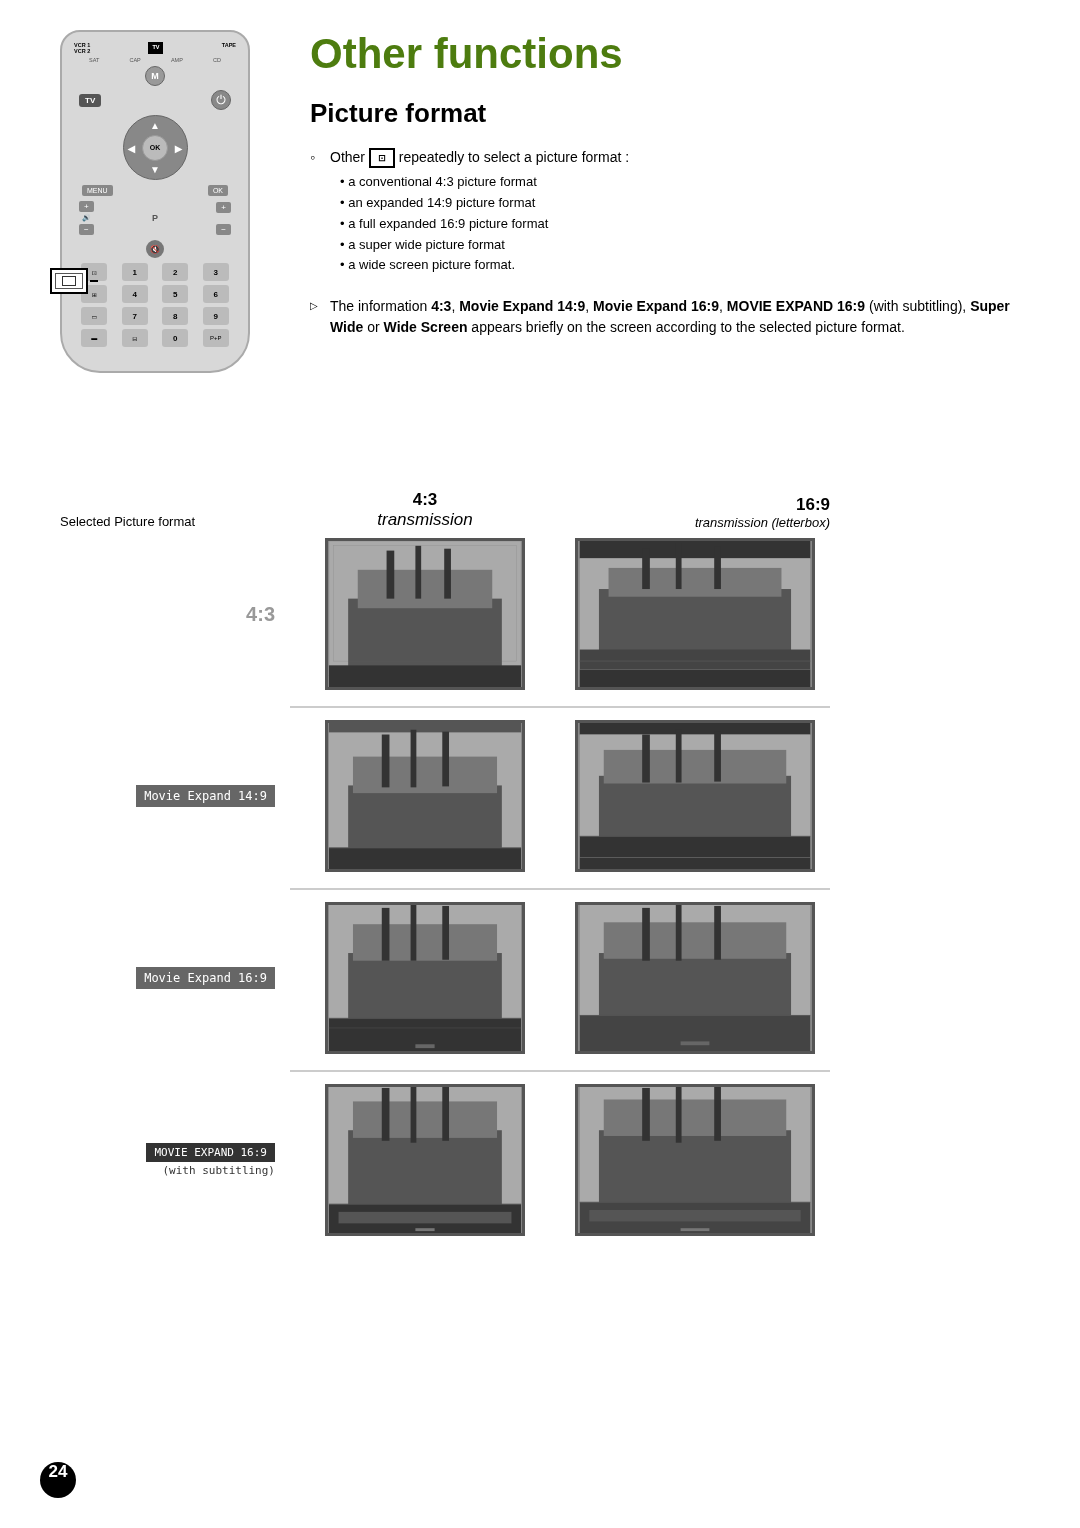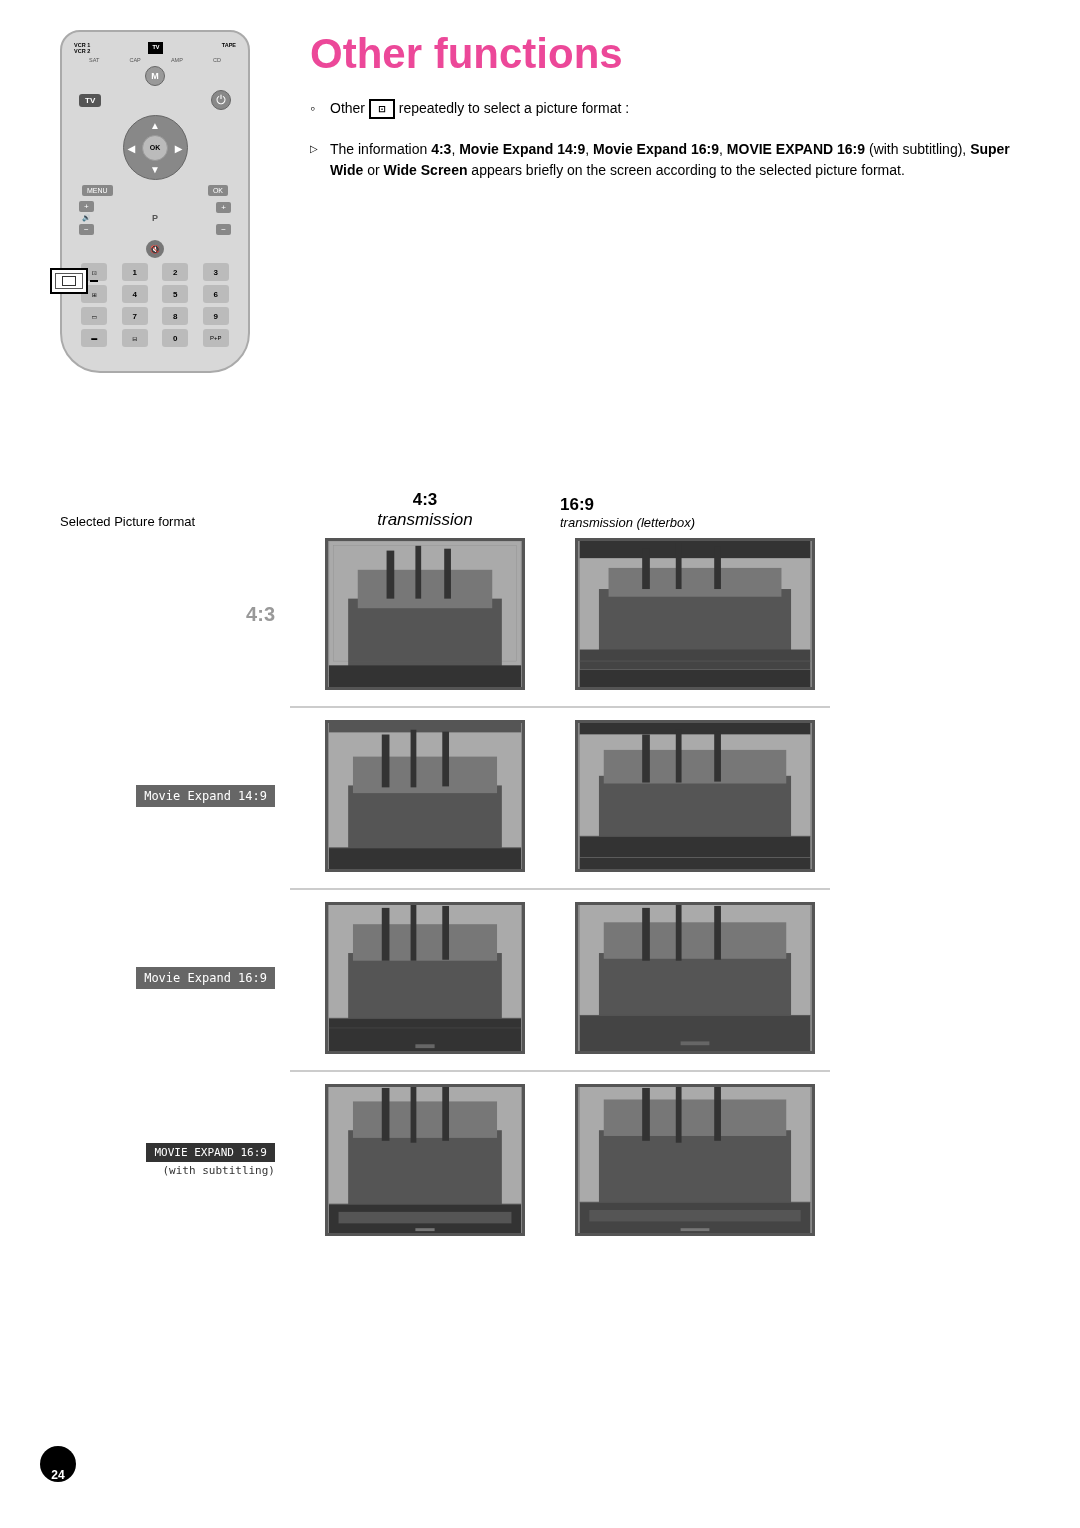--- a/index.html
+++ b/index.html
@@ -15,31 +15,31 @@
     .page {
       width: 1080px;
       height: 1528px;
       background: #fff;
       position: relative;
     }
 
     
     .page-number {
       position: absolute;
-      bottom: 46px;
+      bottom: 30px;
       left: 40px;
       width: 36px;
       height: 36px;
       background: #000;
       color: #fff;
       border-radius: 50%;
       display: flex;
-      align-items: flex-end;
+      align-items: flex-start;
       justify-content: center;
-      font-size: 12px;
+      font-size: 17px;
       font-weight: bold;
     }
 
     
     .remote-container {
       position: absolute;
       left: 60px;
       top: 30px;
       width: 220px;
     }
@@ -57,21 +57,21 @@
     .main-content {
       position: absolute;
       left: 310px;
       top: 30px;
       right: 40px;
     }
 
     .page-title {
       font-size: 42px;
       font-weight: bold;
-      color: #ec4899;
+      color: #4d7c0f;
       margin-bottom: 20px;
       font-family: Arial, sans-serif;
     }
 
     .section-title {
       font-size: 26px;
       font-weight: bold;
       color: #000;
       margin-bottom: 18px;
     }
@@ -248,45 +248,53 @@
         <div style="background:#bbb; border-radius:3px; width:26px; height:18px; display:flex; align-items:center; justify-content:center; font-size:6px;">▬</div>
         <div style="background:#bbb; border-radius:3px; width:26px; height:18px; display:flex; align-items:center; justify-content:center; font-size:6px;">⊟</div>
         <div style="background:#bbb; border-radius:3px; width:26px; height:18px; display:flex; align-items:center; justify-content:center; font-size:8px; font-weight:bold;">0</div>
         <div style="background:#bbb; border-radius:3px; width:26px; height:18px; display:flex; align-items:center; justify-content:center; font-size:6px;">P+P</div>
       </div>
     </div>
   </div>
 
   <div class="main-content">
     <h1 class="page-title">Other functions</h1>
+    <h2 class="section-title">Picture format</h2>
 
     <ul class="instruction-list">
       <li class="instruction-item">
         <span>Other </span>
         <span style="display:inline-flex; align-items:center; justify-content:center; border:2px solid #000; width:26px; height:20px; font-size:9px; font-weight:bold; vertical-align:middle;">⊡</span>
         <span> repeatedly to select a picture format :</span>
+        <ul class="sub-list">
+          <li>a conventional 4:3 picture format</li>
+          <li>an expanded 14:9 picture format</li>
+          <li>a full expanded 16:9 picture format</li>
+          <li>a super wide picture format</li>
+          <li>a wide screen picture format.</li>
+        </ul>
       </li>
     </ul>
 
     <div class="info-item">
       The information <strong>4:3</strong>, <strong>Movie Expand 14:9</strong>, <strong>Movie Expand 16:9</strong>, <strong>MOVIE EXPAND 16:9</strong> (with subtitling), <strong>Super Wide</strong> or <strong>Wide Screen</strong> appears briefly on the screen according to the selected picture format.
     </div>
   </div>
 
   <div class="diagram-area">
 
     <div style="display:flex; align-items:flex-end; margin-bottom:8px;">
       <div style="width:230px;">
         <span style="font-size:13px;">Selected Picture format</span>
       </div>
       <div style="width:270px; text-align:center;">
         <div style="font-weight:bold; font-size:17px;">4:3</div>
         <div style="font-style:italic; font-size:17px;">transmission</div>
       </div>
-      <div style="width:270px; text-align:left;">
+      <div style="width:270px; text-align:right;">
         <div style="font-weight:bold; font-size:17px;">16:9</div>
         <div style="font-style:italic; font-size:13px;">transmission (letterbox)</div>
       </div>
     </div>
 
     <div style="display:flex; align-items:center; margin-bottom:16px;">
       <div style="width:230px; display:flex; justify-content:flex-end; padding-right:15px; align-items:center;">
         <span style="font-size:20px; font-weight:bold; color:#999;">4:3</span>
       </div>
 

